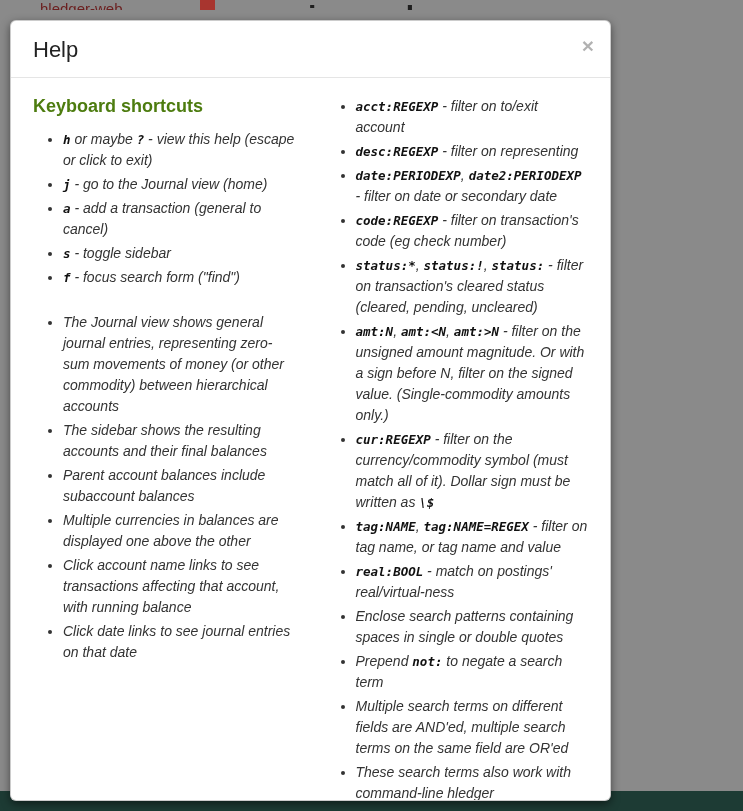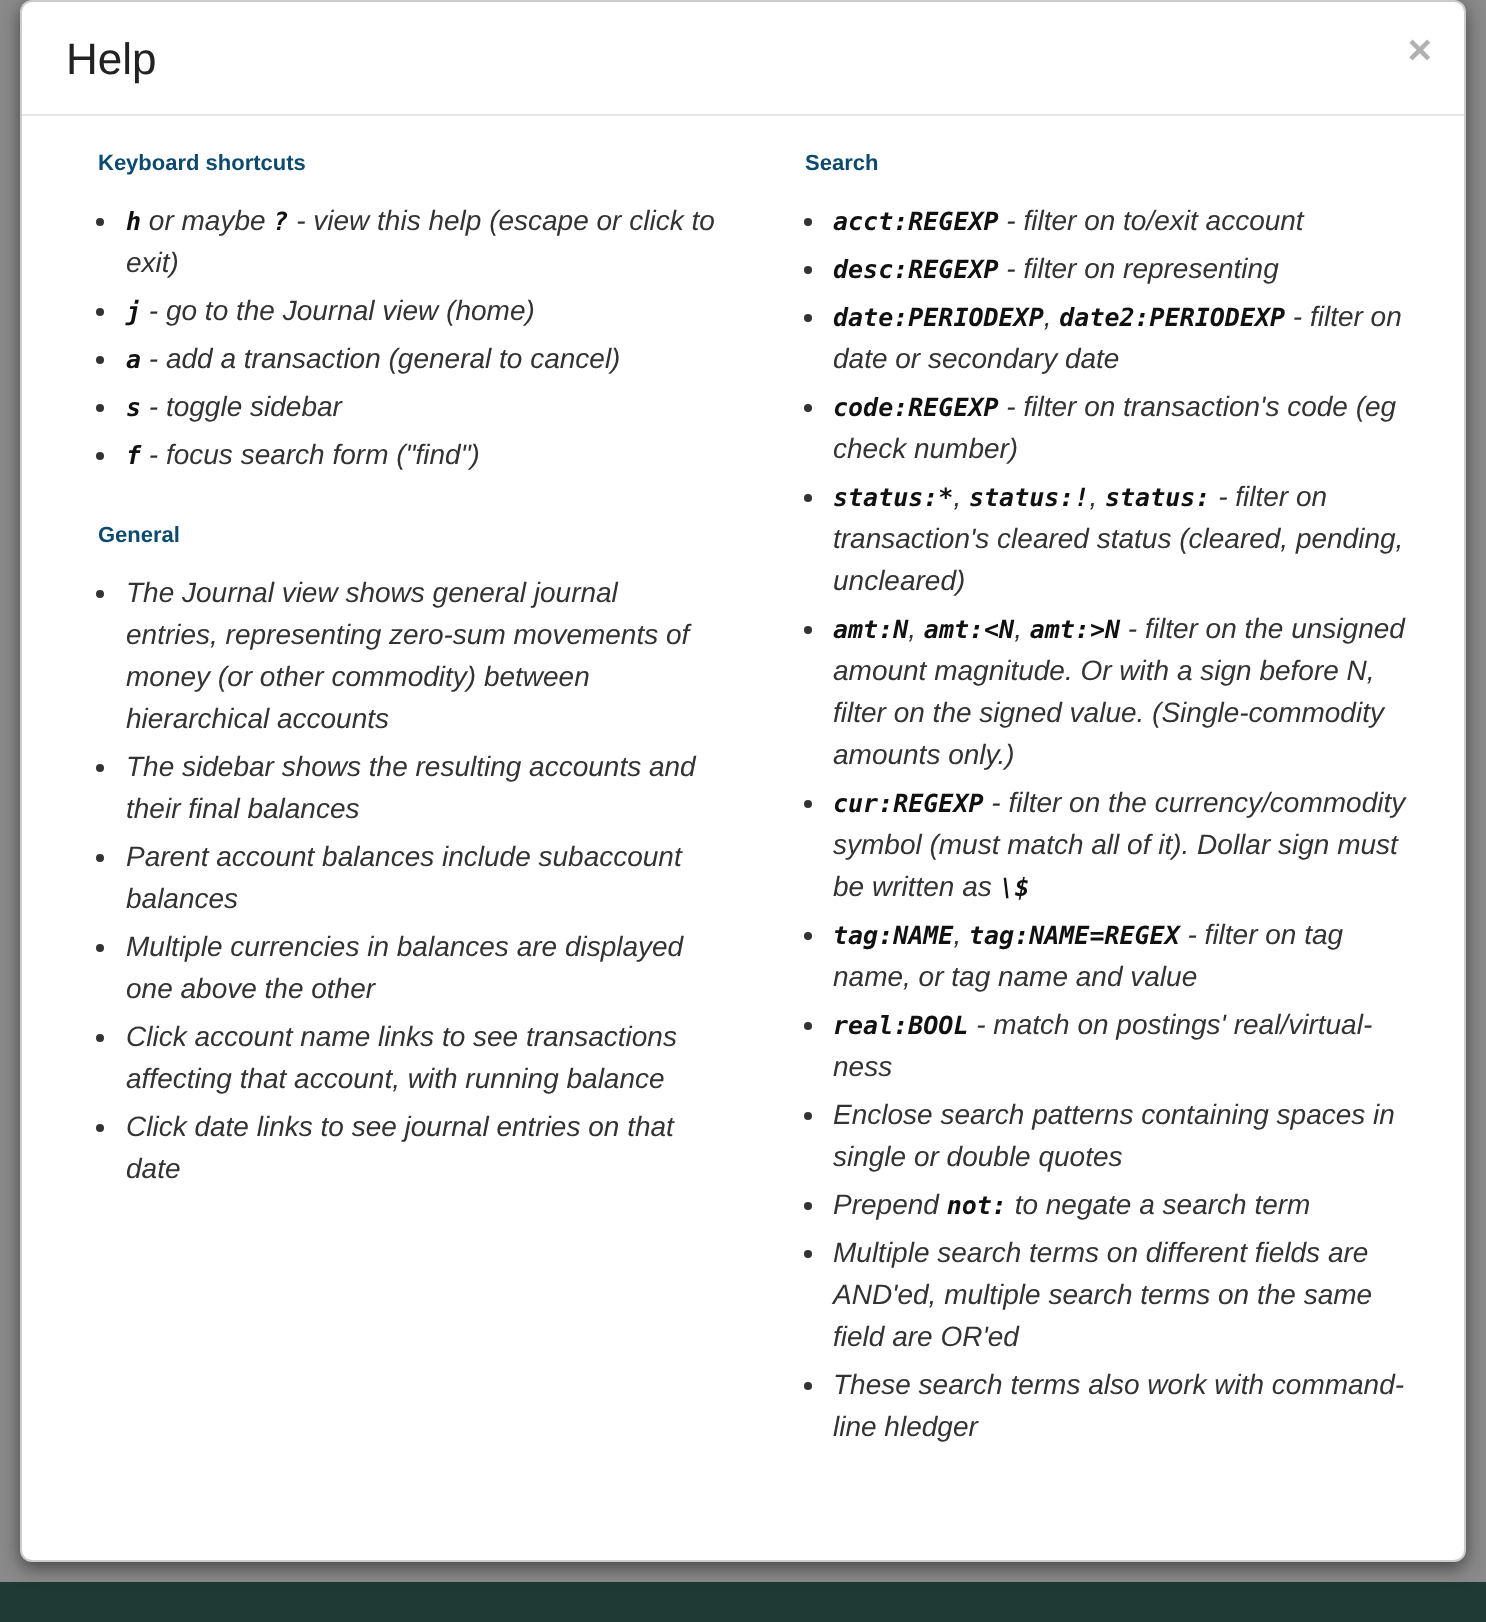--- a/index.html
+++ b/index.html
@@ -31,22 +31,22 @@
     font-size: 30px; font-weight: bold; color: #1f1f1f;
     letter-spacing: 1px;
   }
   .bottom-strip {
     position: absolute; left: 0; right: 0; bottom: 0; height: 20px;
     background: #1d3b34;
   }
 
   
   .modal {
-    position: absolute; left: 10px; top: 0;
-    width: 723px; height: 781px;
+    position: absolute; left: 10px; top: 20px;
+    width: 601px; height: 781px;
     background: #ffffff;
     border: 1px solid rgba(0,0,0,0.2);
     border-radius: 6px;
     box-shadow: 0 3px 9px rgba(0,0,0,0.5);
     overflow: hidden;
   }
   .modal-header {
     position: relative;
     padding: 16px 20px 14px 22px;
     border-bottom: 1px solid #e5e5e5;
@@ -65,24 +65,24 @@
     font-family: "Liberation Sans", sans-serif;
   }
   .modal-body {
     display: flex;
     gap: 28px;
     padding: 18px 20px 10px 22px;
   }
   .col { flex: 1 1 50%; min-width: 0; }
 
   .col h2 {
-    font-size: 11px;
+    font-size: 18px;
     font-weight: bold;
-    color: #0c4a6e;
-    margin: 0 0 12px 16px;
+    color: #4d7c0f;
+    margin: 0 0 12px 0;
   }
   .col h2 + ul { margin-top: 0; }
   .col ul {
     list-style: disc;
     margin: 0 0 24px 0;
     padding-left: 30px;
   }
   .col li {
     font-size: 14px;
     line-height: 1.5;
@@ -121,33 +121,31 @@
       <div class="col">
         <h2>Keyboard shortcuts</h2>
         <ul>
             <li><span class="code">h</span><span> or maybe </span><span class="code">?</span><span> - view this help (escape or click to exit)</span></li>
             <li><span class="code">j</span><span> - go to the Journal view (home)</span></li>
             <li><span class="code">a</span><span> - add a transaction (general to cancel)</span></li>
             <li><span class="code">s</span><span> - toggle sidebar</span></li>
             <li><span class="code">f</span><span> - focus search form ("find")</span></li>
           </ul>
 
-        <h2>General</h2>
         <ul>
             <li><span>The Journal view shows general journal entries, representing zero-sum movements of money (or other commodity) between hierarchical accounts</span></li>
             <li><span>The sidebar shows the resulting accounts and their final balances</span></li>
             <li><span>Parent account balances include subaccount balances</span></li>
             <li><span>Multiple currencies in balances are displayed one above the other</span></li>
             <li><span>Click account name links to see transactions affecting that account, with running balance</span></li>
             <li><span>Click date links to see journal entries on that date</span></li>
           </ul>
       </div>
 
       <div class="col">
-        <h2>Search</h2>
         <ul>
             <li><span class="code">acct:REGEXP</span><span> - filter on to/exit account</span></li>
             <li><span class="code">desc:REGEXP</span><span> - filter on representing</span></li>
             <li><span class="code">date:PERIODEXP</span><span>, </span><span class="code">date2:PERIODEXP</span><span> - filter on date or secondary date</span></li>
             <li><span class="code">code:REGEXP</span><span> - filter on transaction's code (eg check number)</span></li>
             <li><span class="code">status:*</span><span>, </span><span class="code">status:!</span><span>, </span><span class="code">status:</span><span> - filter on transaction's cleared status (cleared, pending, uncleared)</span></li>
             <li><span class="code">amt:N</span><span>, </span><span class="code">amt:&lt;N</span><span>, </span><span class="code">amt:&gt;N</span><span> - filter on the unsigned amount magnitude. Or with a sign before N, filter on the signed value. (Single-commodity amounts only.)</span></li>
             <li><span class="code">cur:REGEXP</span><span> - filter on the currency/commodity symbol (must match all of it). Dollar sign must be written as </span><span class="code">\$</span></li>
             <li><span class="code">tag:NAME</span><span>, </span><span class="code">tag:NAME=REGEX</span><span> - filter on tag name, or tag name and value</span></li>
             <li><span class="code">real:BOOL</span><span> - match on postings' real/virtual-ness</span></li>

